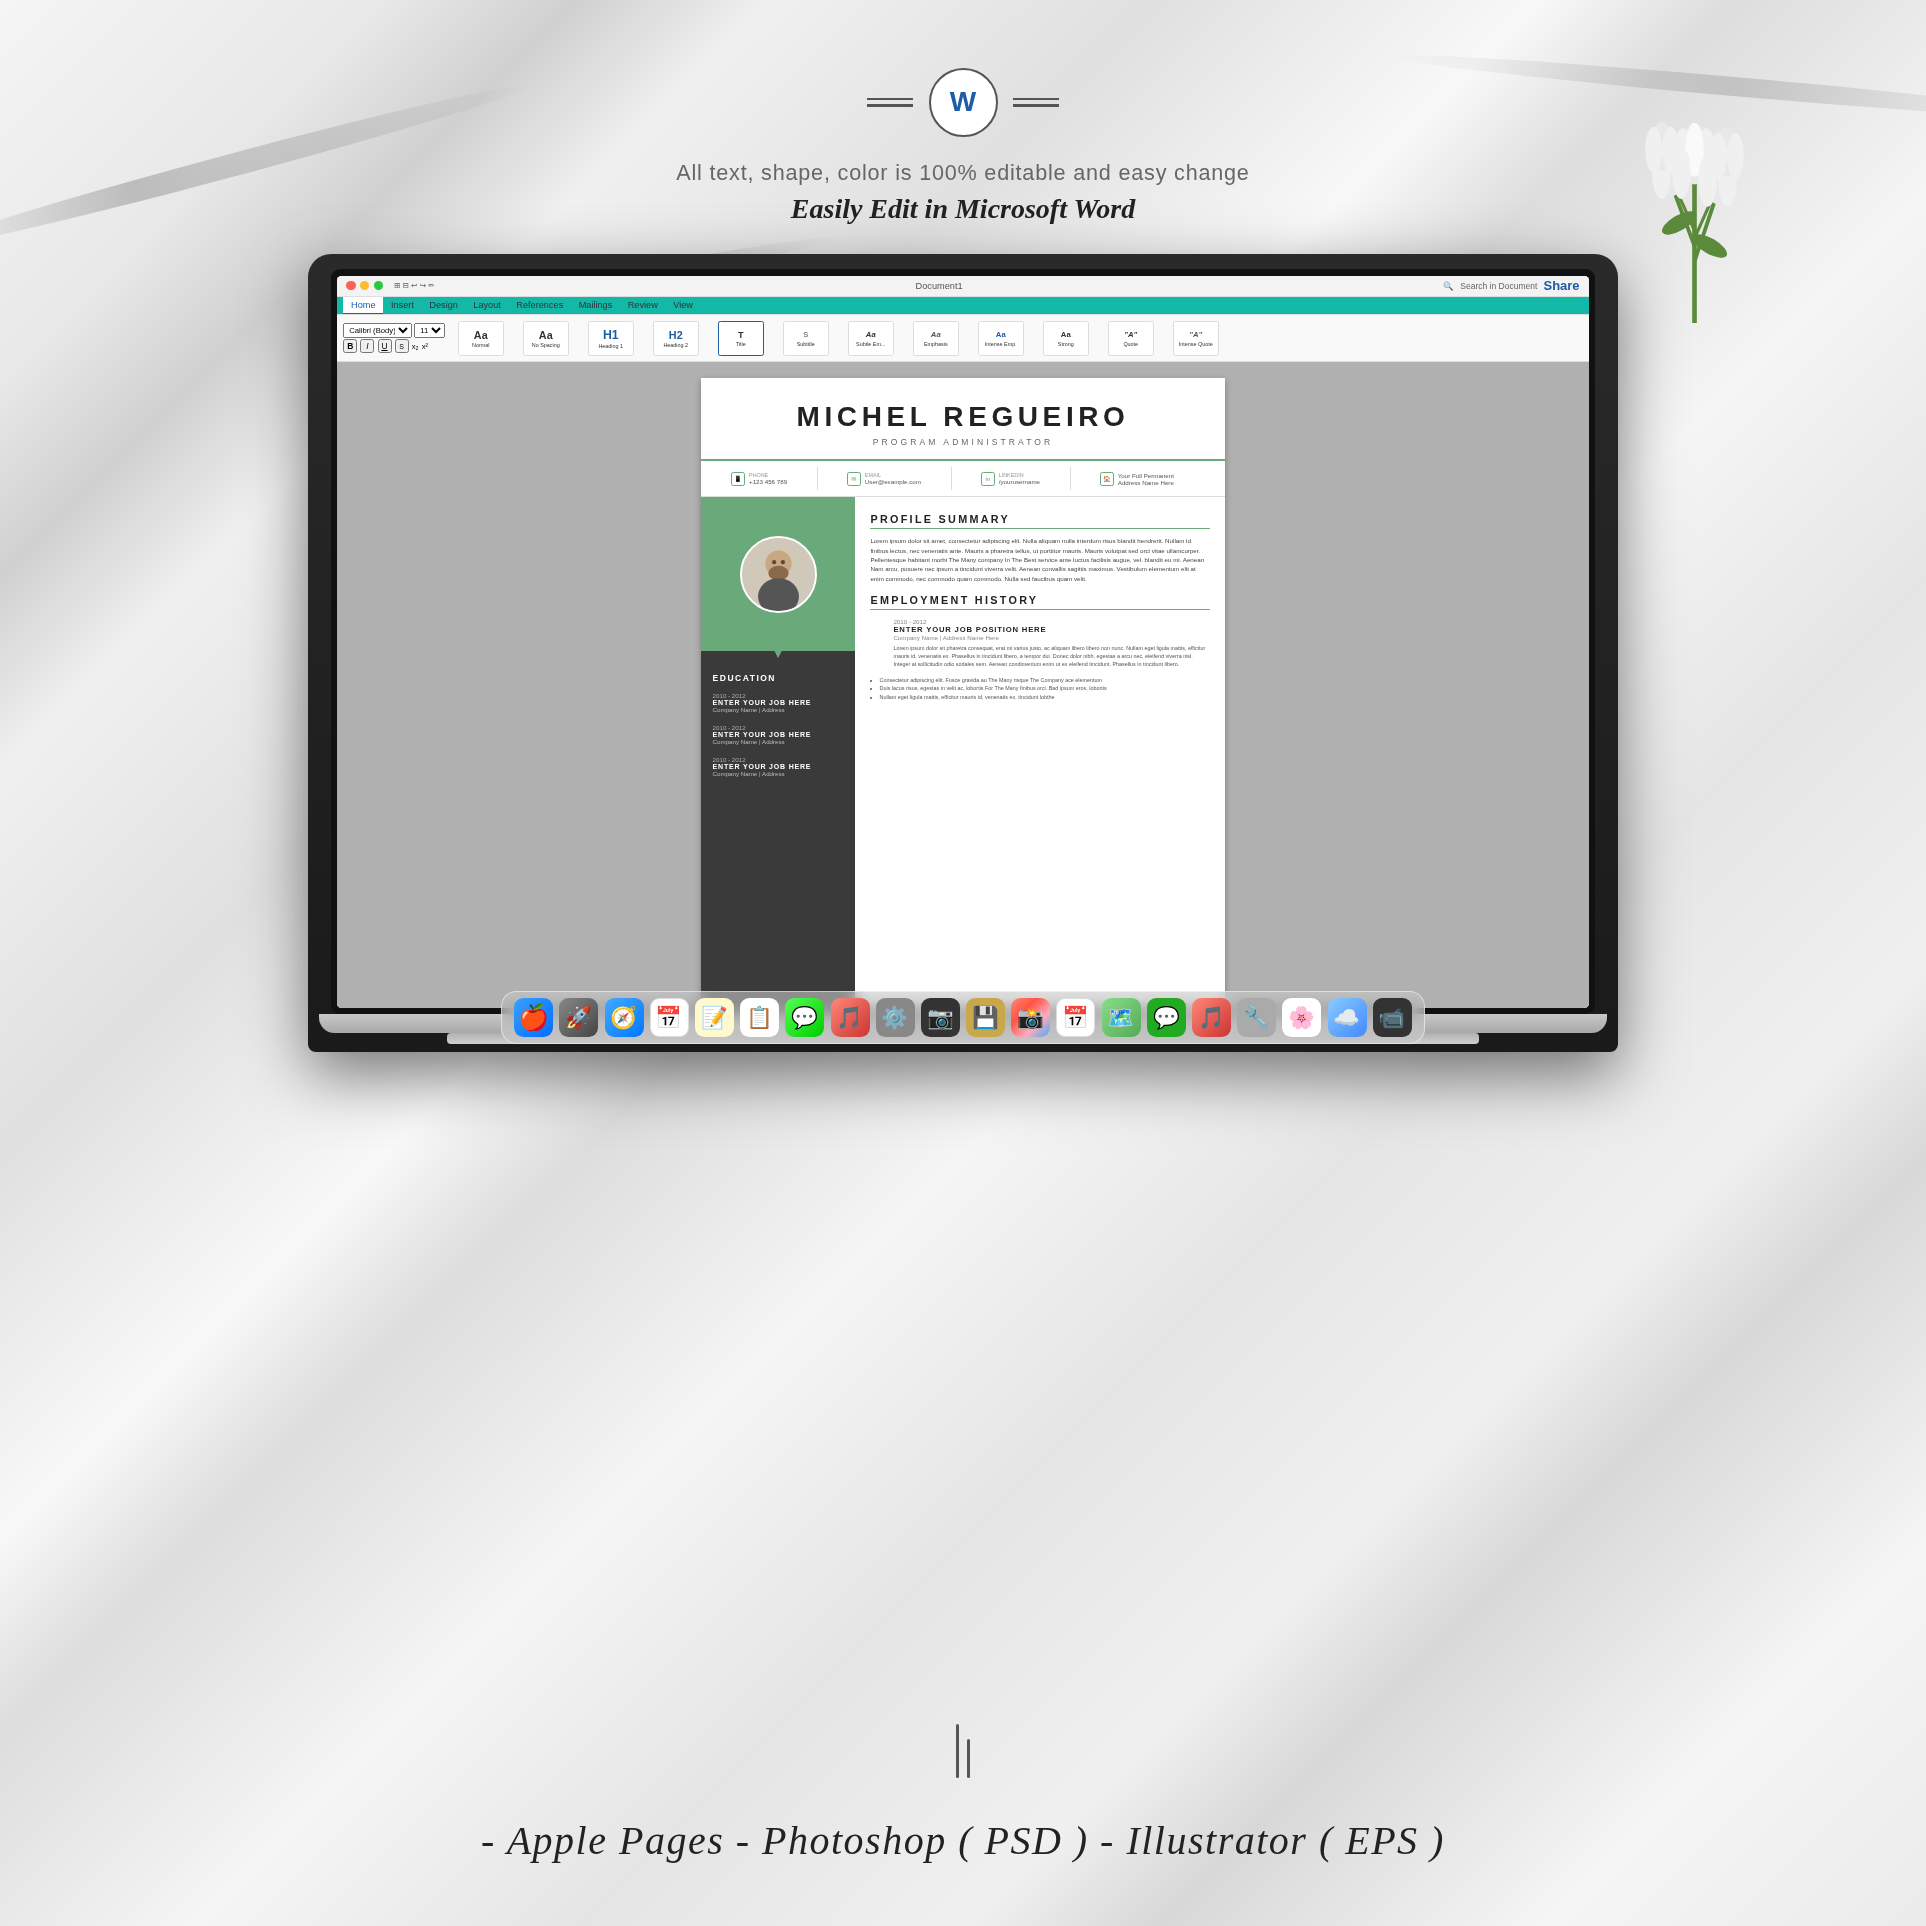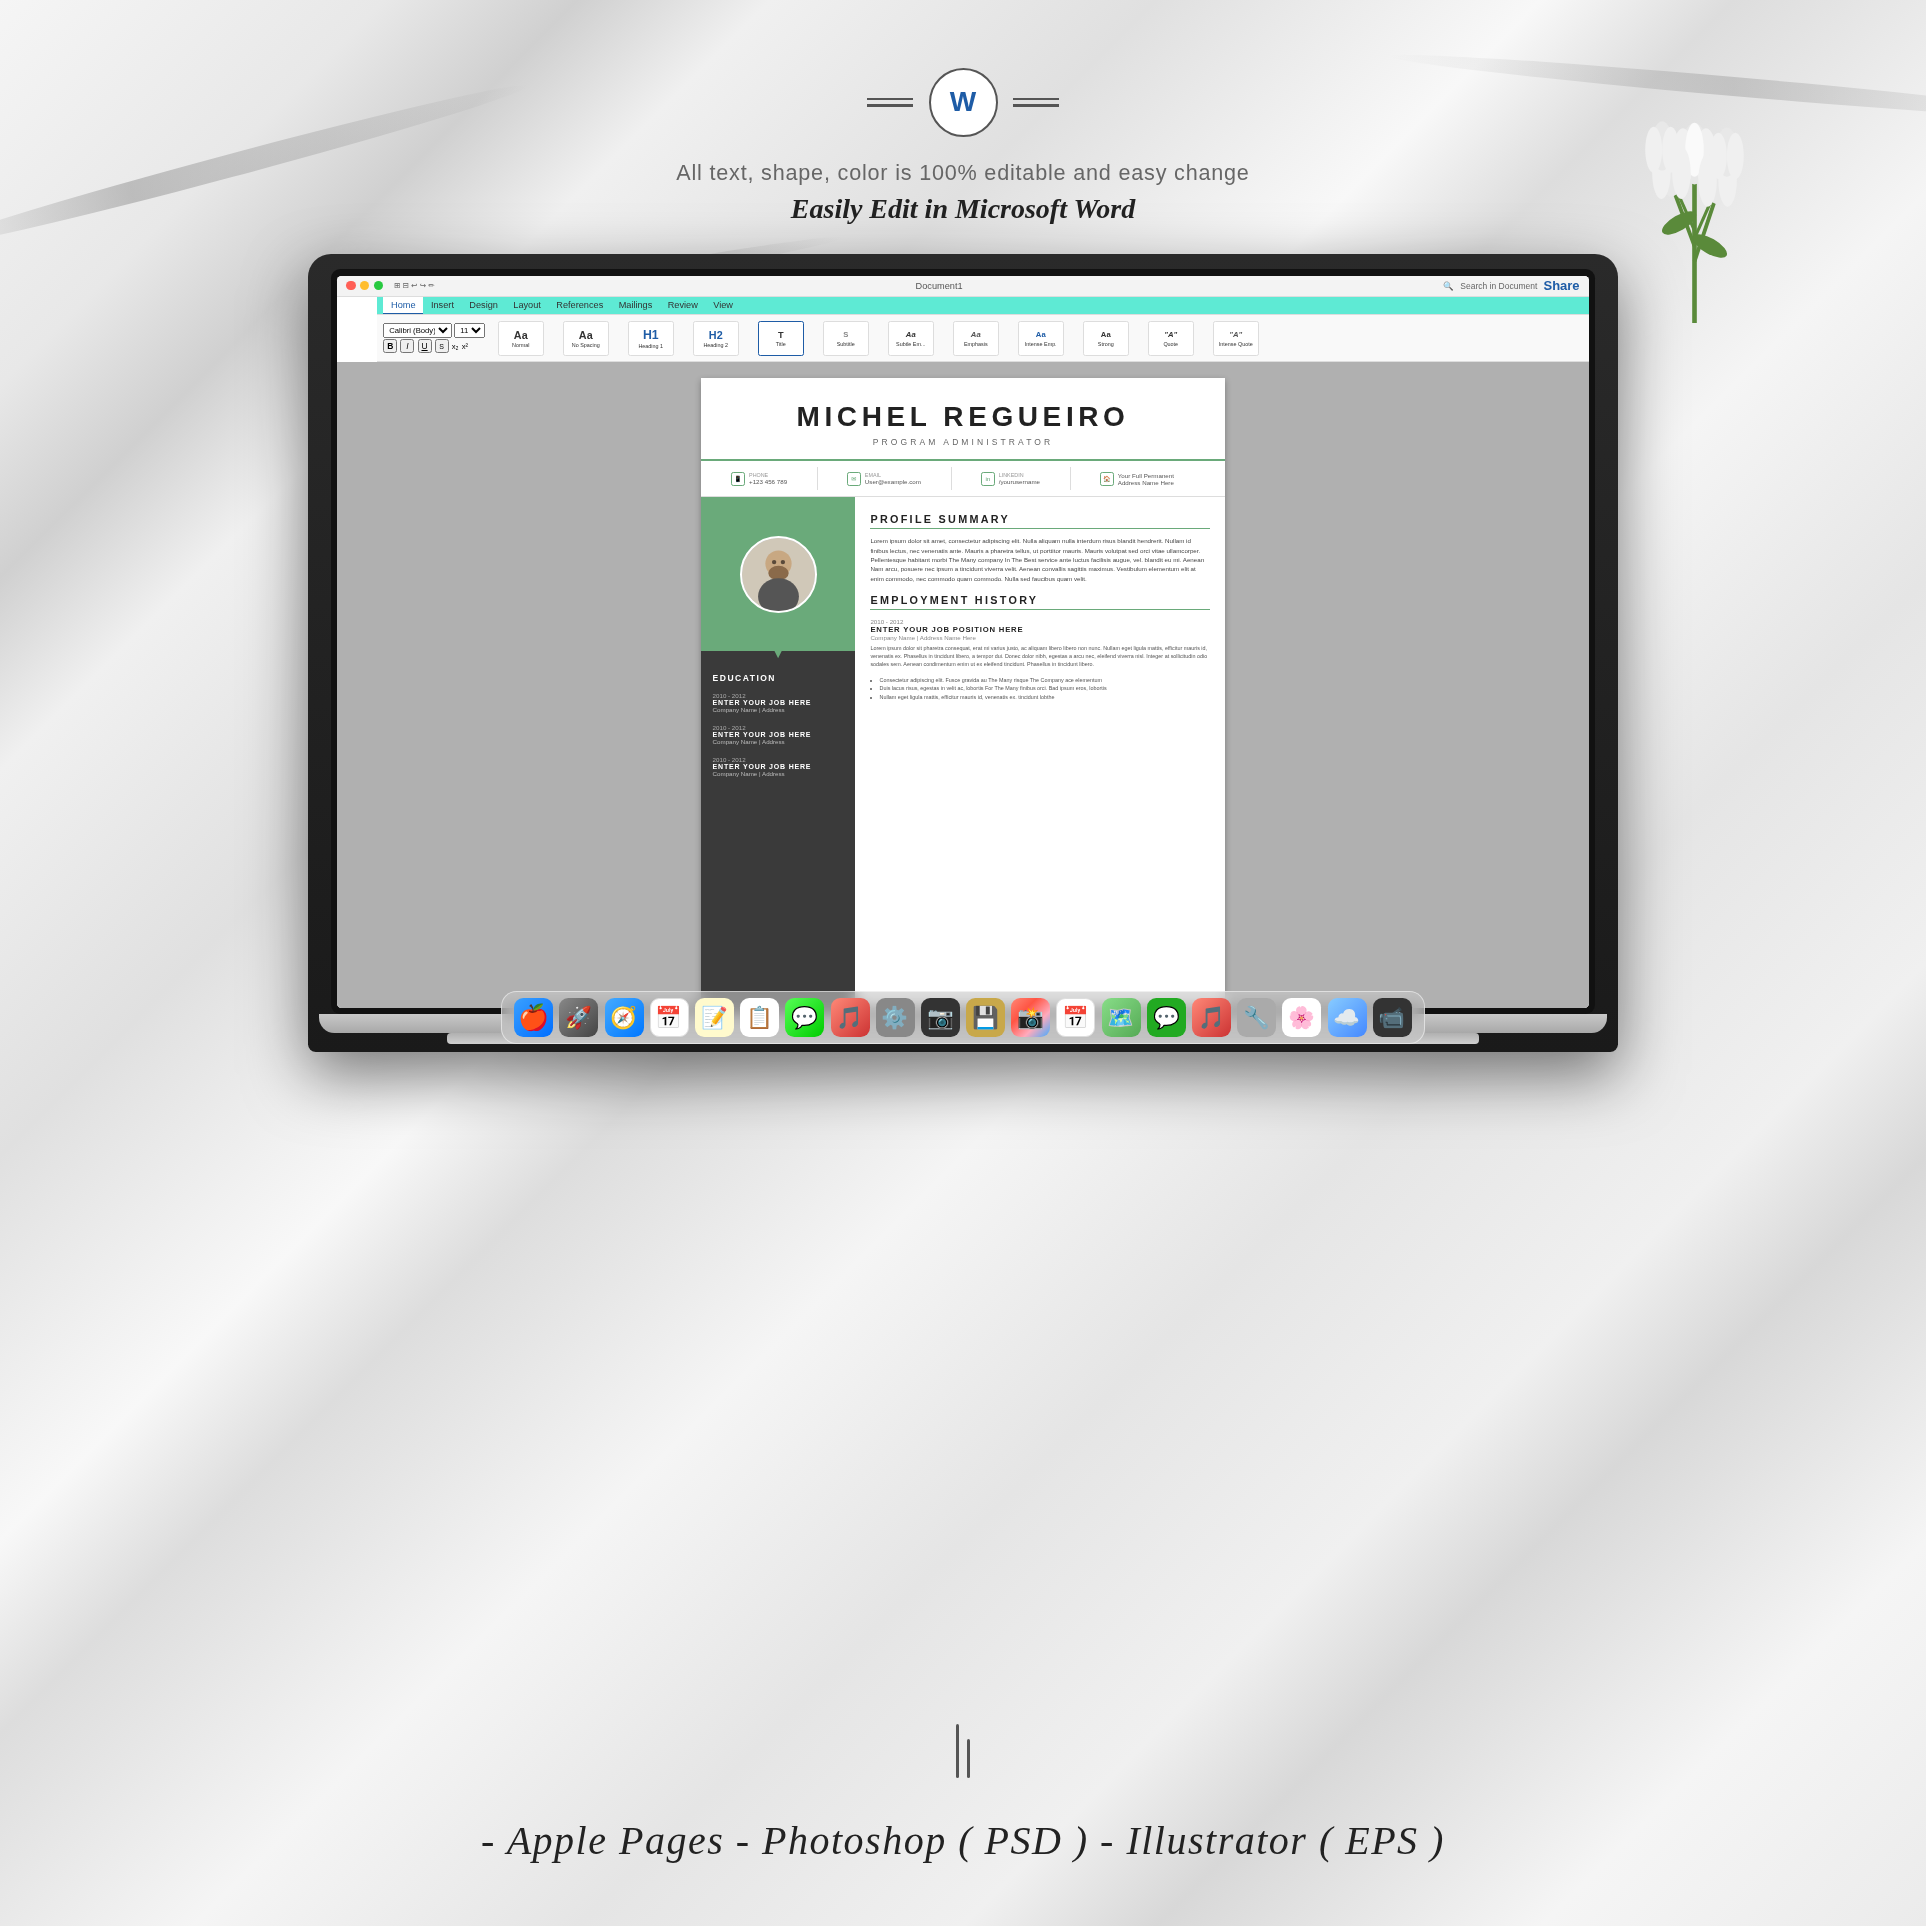--- a/index.html
+++ b/index.html
@@ -212,23 +212,22 @@
     }
 
     .word-titlebar-right {
       display: flex;
       align-items: center;
       gap: 6.2px;
       font-size: 8.5px;
     }
 
     .word-ribbon {
-      background: #5eead4;
+      background: #14b8a6;
       border-bottom: 0.8px solid #ddd;
-      margin-left: 40px;
     }
 
     .ribbon-tabs {
       display: flex;
       gap: 0;
       padding: 0 6.2px;
       border-bottom: 0.8px solid #ddd;
     }
 
     .ribbon-tab {
@@ -453,20 +452,21 @@
 
     .resume-body-text {
       font-size: 6.2px;
       line-height: 1.5;
       color: #444;
       margin-bottom: 10.8px;
     }
 
     .emp-item {
       margin-bottom: 9.2px;
+      margin-left: 23px;
     }
 
     .emp-years {
       font-size: 6.2px;
       color: #888;
     }
 
     .emp-position {
       font-size: 7.7px;
       font-weight: bold;

